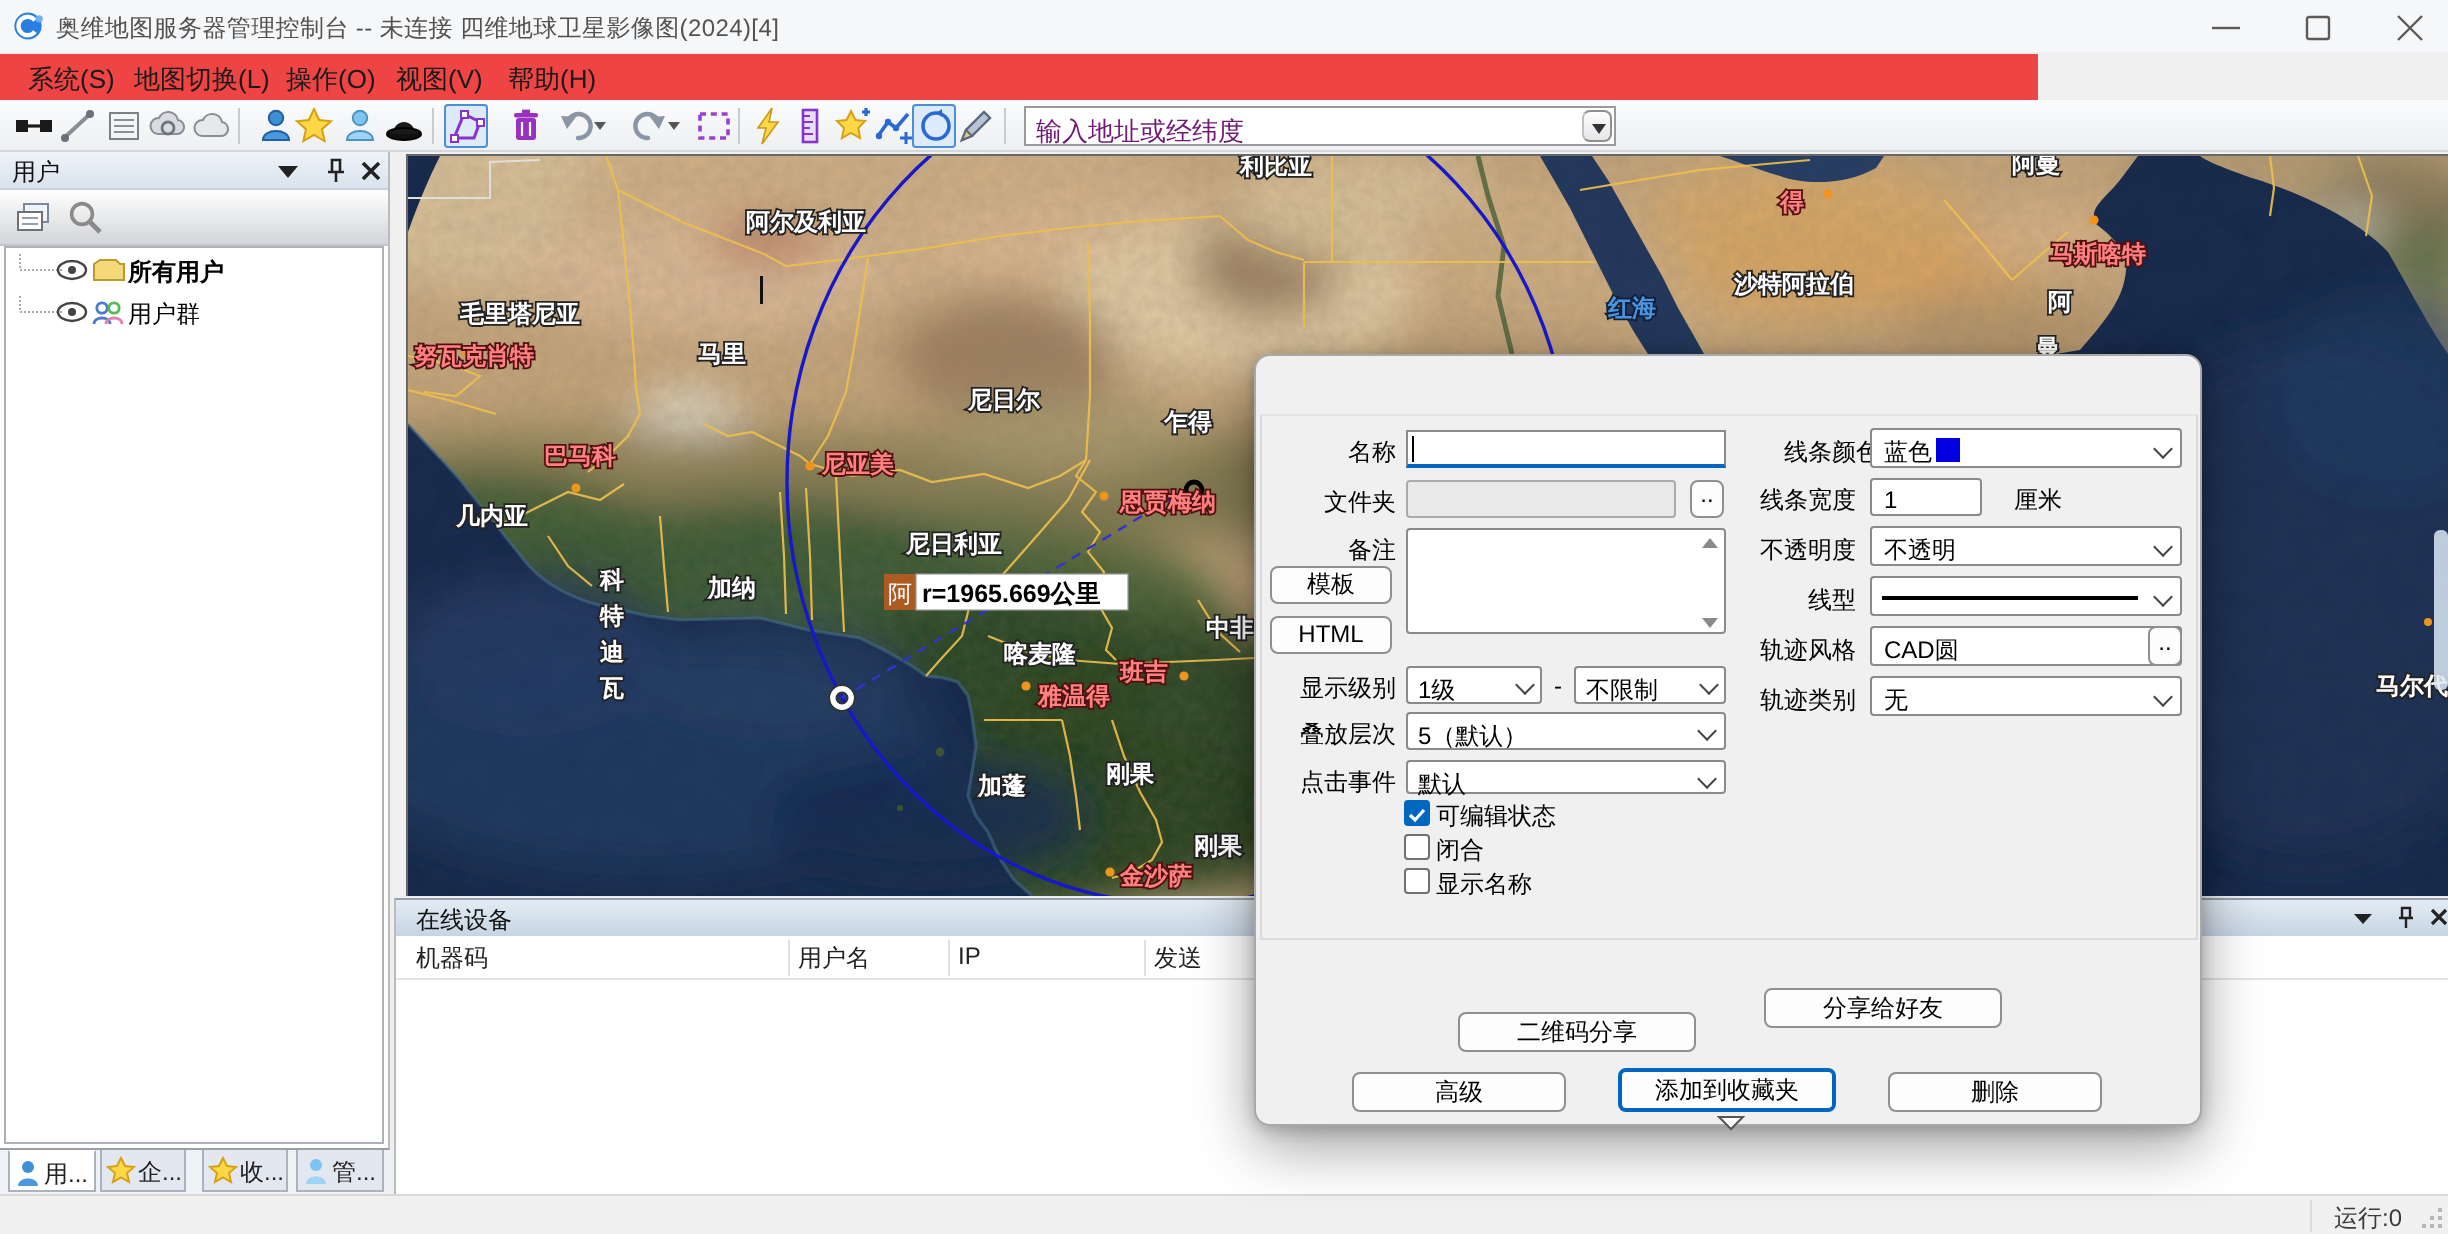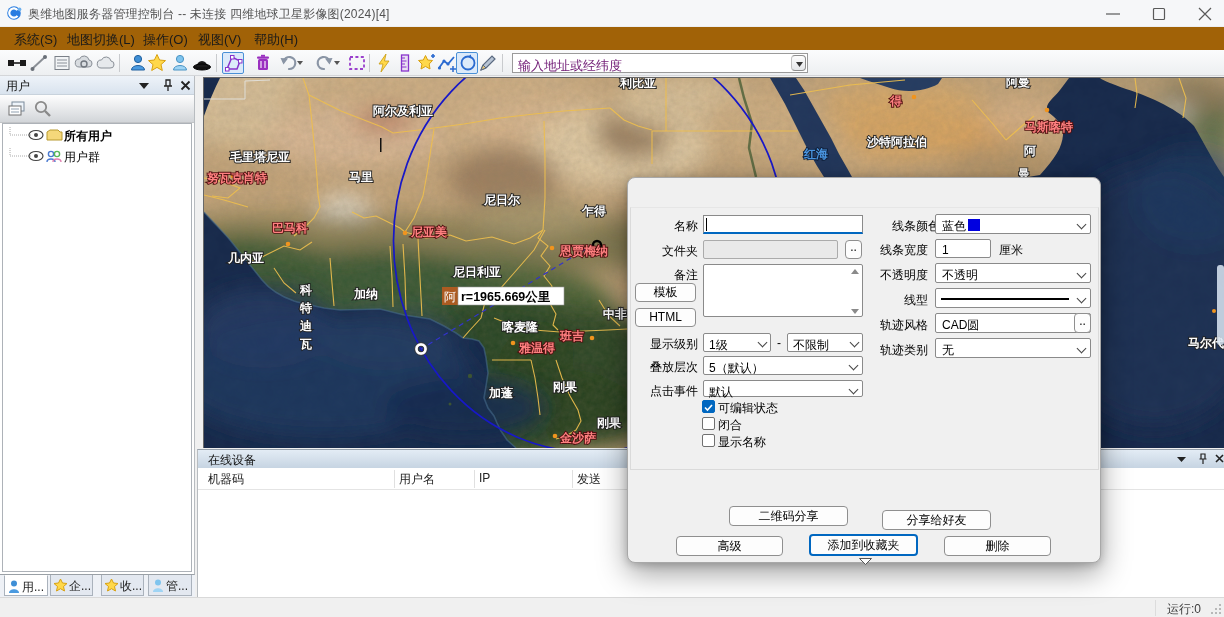--- a/index.html
+++ b/index.html
@@ -3,21 +3,21 @@
 <style>
 *{margin:0;padding:0;box-sizing:border-box}
 html,body{width:1224px;height:617px;overflow:hidden;font-family:"Liberation Sans",sans-serif;background:#f0f0f0;position:relative}
 .abs{position:absolute}
 
 #titlebar{left:0;top:0;width:1224px;height:27px;background:#f6f7f9;border-bottom:1px solid #eceef2}
 #titletxt{left:28px;top:6px;font-size:12px;color:#525252;letter-spacing:.2px}
 .winbtn{top:0;width:46px;height:27px}
 .winbtn svg{position:absolute;left:15px;top:6px}
 
-#menubar{left:0;top:27px;width:1224px;height:23px;background:#a16207;font-size:13px;color:#1a1a1a}
+#menubar{left:0;top:27px;width:1019px;height:23px;background:#ef4444;font-size:13px;color:#1a1a1a}
 #menubar span{position:absolute;top:4px}
 
 #toolbar{left:0;top:50px;width:1224px;height:26px;background:linear-gradient(#fbfcfd,#edeff1);border-bottom:1px solid #d4d6d9}
 .tsep{position:absolute;top:54px;width:1px;height:18px;background:#c9cbce}
 .tsel{position:absolute;top:52px;width:22px;height:22px;border:1px solid #4a90d6;background:#dceafa;border-radius:2px}
 #addrbox{left:512px;top:53px;width:296px;height:20px;background:#fff;border:1px solid #9a9a9a}
 #addrbox .t{position:absolute;left:5px;top:3px;font-size:13px;color:#701a75}
 #addrbox .btn{position:absolute;right:1px;top:1px;width:15px;height:16px;background:linear-gradient(#fdfdfd,#e4e6e8);border-left:1px solid #c0c0c0}
 
 #lpanel{left:0;top:76px;width:195px;height:499px;background:#fff;border-right:1px solid #b8bcc0;border-bottom:1px solid #9aa0a6}
@@ -542,21 +542,21 @@
   <div class="lbl" style="left:242px;top:40px;width:70px">线条颜色</div>
   <div class="ctl" style="left:307px;top:36px;width:156px;height:20px">
       <span style="position:absolute;left:6px;top:3px">蓝色</span>
       <span style="position:absolute;left:32px;top:4px;width:12px;height:12px;background:#0000e0"></span>
       <span class="chev"></span>
     </div>
   <div class="lbl" style="left:230px;top:64px;width:70px">线条宽度</div>
   <div class="ctl" style="left:307px;top:61px;width:56px;height:19px">
       <span style="position:absolute;left:6px;top:3px">1</span>
     </div>
-  <div class="lbl" style="left:371px;top:64px;width:40px;text-align:left">厘米</div>
+  <div class="lbl" style="left:371px;top:64px;width:40px;text-align:center">厘米</div>
   <div class="lbl" style="left:230px;top:89px;width:70px">不透明度</div>
   <div class="ctl" style="left:307px;top:85px;width:156px;height:20px">
       <span style="position:absolute;left:6px;top:3px">不透明</span>
       <span class="chev"></span>
     </div>
   <div class="lbl" style="left:230px;top:114px;width:70px">线型</div>
   <div class="ctl" style="left:307px;top:110px;width:156px;height:20px">
       <div style="position:absolute;left:5px;top:9px;width:128px;height:2px;background:#000"></div>
       <span class="chev"></span>
     </div>
@@ -566,20 +566,20 @@
       <span class="chev"></span>
     </div>
   <div class="btn" style="left:446px;top:135px;width:17px;height:20px;line-height:14px">..</div>
   <div class="lbl" style="left:230px;top:164px;width:70px">轨迹类别</div>
   <div class="ctl" style="left:307px;top:160px;width:156px;height:20px">
       <span style="position:absolute;left:6px;top:3px">无</span>
       <span class="chev"></span>
     </div>
 
   <div class="btn" style="left:101px;top:328px;width:119px;height:20px;line-height:18px">二维码分享</div>
-  <div class="btn" style="left:254px;top:332px;width:109px;height:20px;line-height:18px">分享给好友</div>
+  <div class="btn" style="left:254px;top:316px;width:119px;height:20px;line-height:18px">分享给好友</div>
   <div class="btn" style="left:48px;top:358px;width:107px;height:20px;line-height:18px">高级</div>
   <div class="btn" style="left:181px;top:356px;width:109px;height:22px;line-height:19px;border:2px solid #0067c0;border-radius:4px">添加到收藏夹</div>
   <div class="btn" style="left:316px;top:358px;width:107px;height:20px;line-height:18px">删除</div>
   <svg style="position:absolute;left:230px;top:379px" width="15" height="9">
       <path d="M1.5,1.5 L13.5,1.5 L7.5,7.5 Z" fill="#fdfdfd" stroke="#555" stroke-width="1"></path>
     </svg>
 </div>
 
 </body></html>

